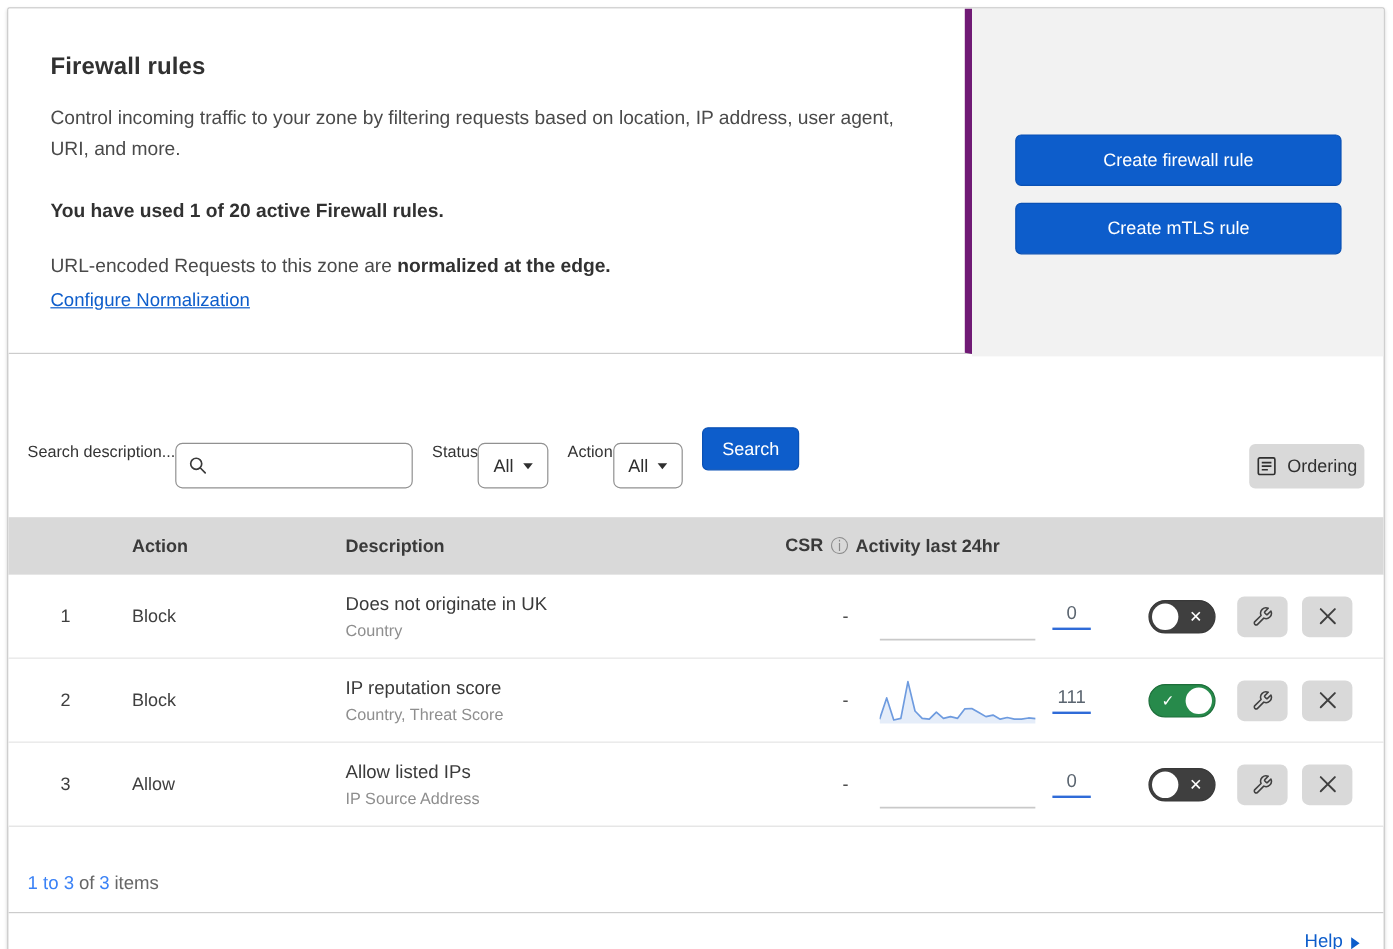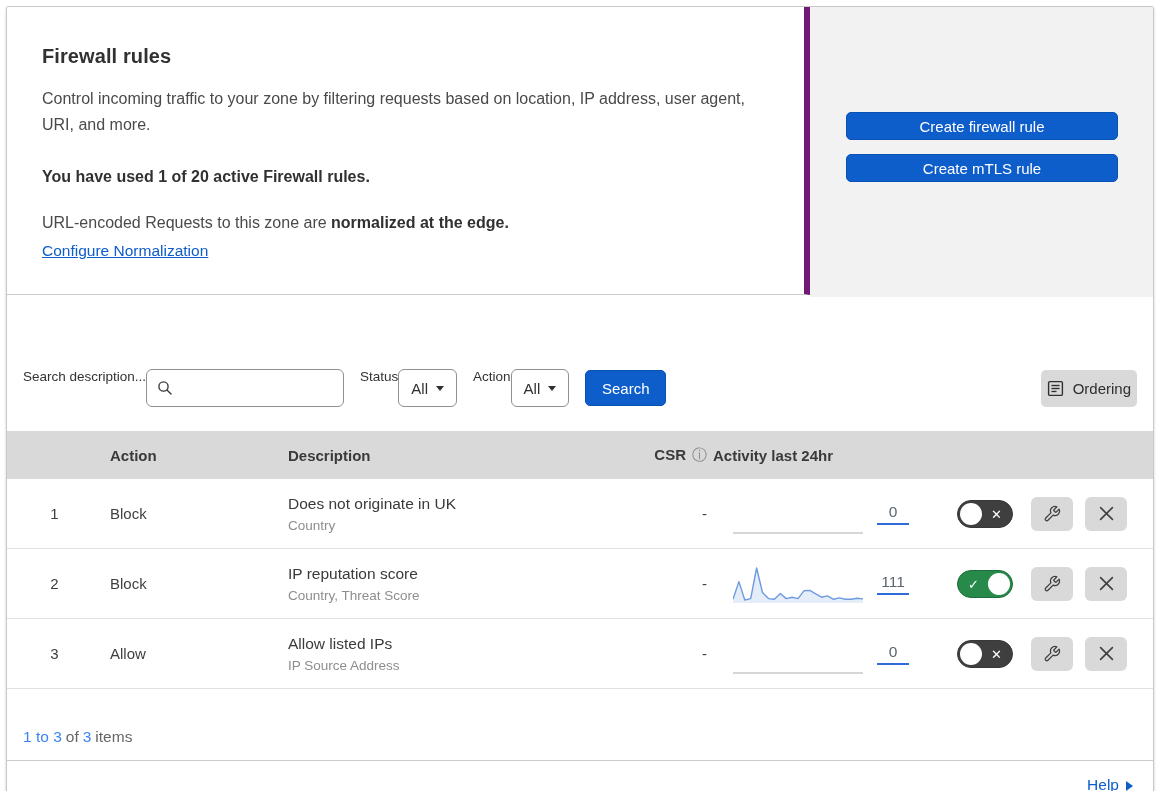--- a/index.html
+++ b/index.html
@@ -18,34 +18,34 @@
   .top-left h1 { font-size:20px; font-weight:600; color:#313131; margin-bottom:18px; letter-spacing:0.1px; }
   .page-desc { font-size:16px; color:#4a4a4a; line-height:1.62; max-width:710px; }
   .usage-line { margin-top:30px; font-size:16px; font-weight:700; color:#313131; }
   .norm-line { margin-top:28px; font-size:16px; color:#4a4a4a; }
   .norm-line b { color:#313131; }
   .norm-link { display:inline-block; margin-top:10px; font-size:15.5px; color:#0d5dcb; text-decoration:underline; cursor:pointer; }
 
   .top-right { width:343px; background:#f2f2f2; padding:105px 35px 0 36px; margin-bottom:-2px; }
   .btn-primary {
     display:block; width:100%; background:#0d5dcb; color:#fff; border:1px solid #0a51b5;
-    font-size:15px; font-family:inherit; border-radius:5px; height:28px; cursor:pointer;
+    font-size:15px; font-family:inherit; border-radius:5px; height:43px; cursor:pointer;
   }
   .top-right .btn-primary + .btn-primary { margin-top:14px; }
 
   
   .filter-section { display:flex; align-items:flex-end; padding:26px 16px 0 16px; height:112px; }
   .filter-group { display:flex; margin-right:16px; }
   .filter-label { font-size:13.5px; color:#333; margin-bottom:7px; }
   .search-box { width:198px; height:38px; border:1px solid #919191; border-radius:6px; display:flex; align-items:center; padding:0 8px; background:#fff; }
   .search-box svg { flex:0 0 auto; margin-left:2px; }
   .search-box input { border:none; outline:none; width:100%; height:100%; font-size:14px; font-family:inherit; margin-left:8px; background:transparent; }
   .dropdown { height:38px; border:1px solid #919191; border-radius:6px; background:#fff; display:flex; align-items:center; padding:0 12px; font-size:15px; color:#2f2f2f; cursor:pointer; }
   .caret-down { width:0; height:0; border-left:4.5px solid transparent; border-right:4.5px solid transparent; border-top:5.5px solid #2f2f2f; margin-left:8px; }
-  .search-btn { width:81px; height:36px; margin-bottom:1px; }
+  .search-btn { width:81px; height:36px; margin-bottom:15px; }
   .ordering-btn {
     margin-left:auto; height:37px; padding:0 6px; background:#d9d9d9; color:#2f2f2f;
     border:none; border-radius:5px; font-size:15px; font-family:inherit; cursor:pointer;
     display:flex; align-items:center; gap:9px;
   }
 
   
   .table { margin-top:24px; }
   .thead { display:flex; align-items:center; height:48px; background:#d9d9d9; font-size:15px; font-weight:600; color:#3a3a3a; }
   .trow  { display:flex; align-items:center; height:70px; border-bottom:1px solid #e0e0e0; font-size:15px; color:#3f3f3f; background:#fff; }

